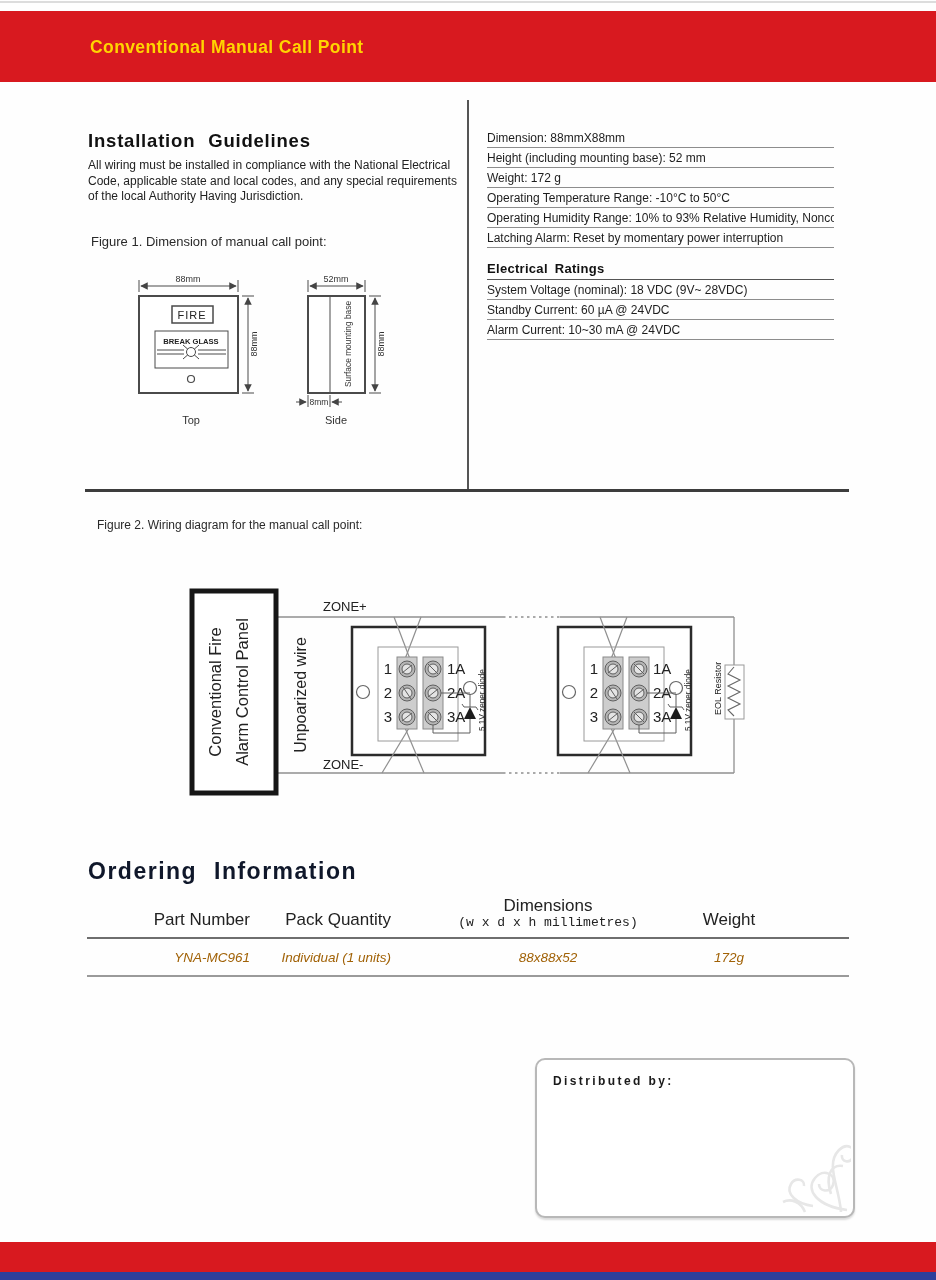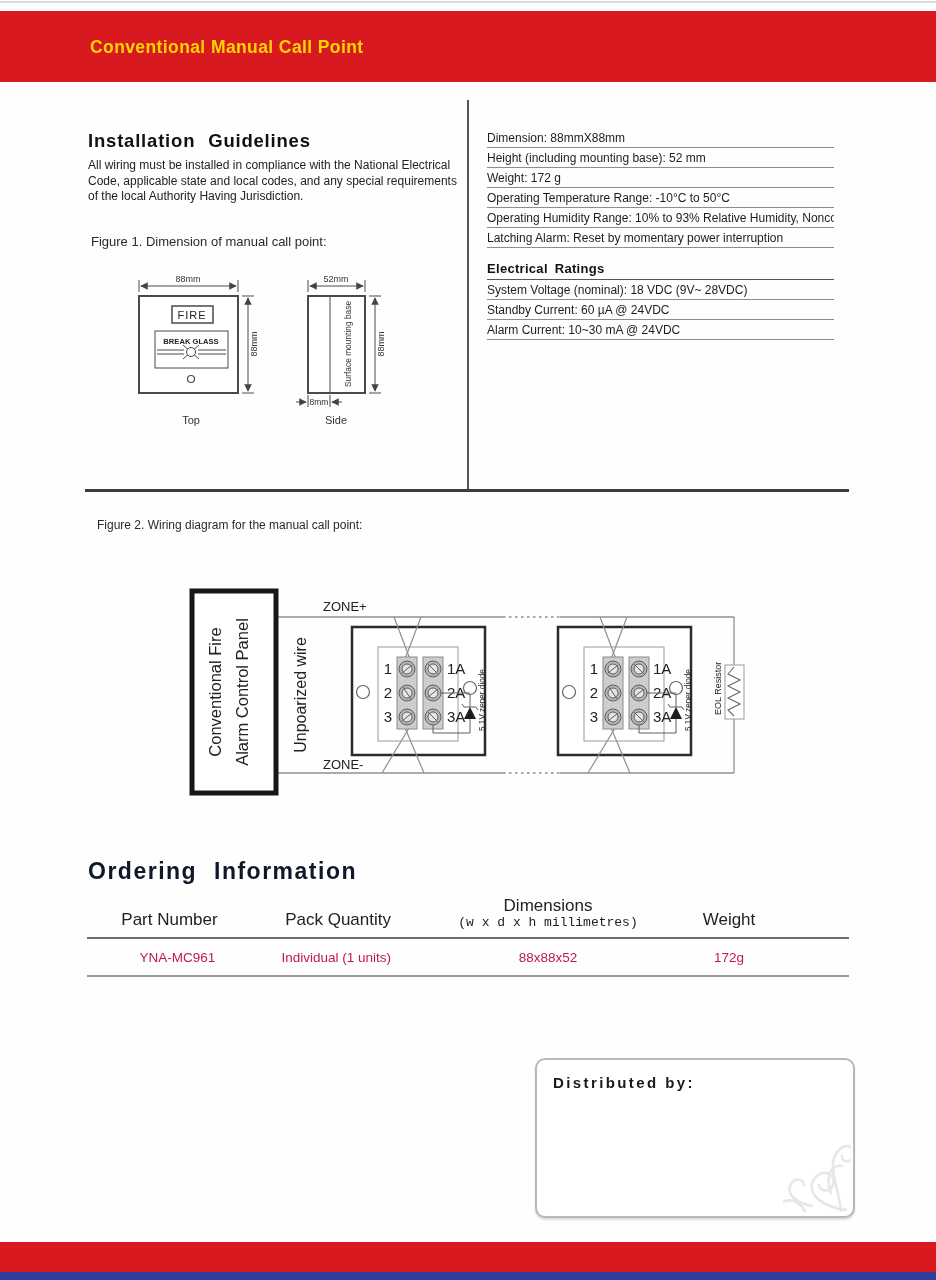--- a/index.html
+++ b/index.html
@@ -44,37 +44,37 @@
 
   
   .ord-heading{
     position:absolute;left:88px;top:858px;margin:0;font-size:23px;color:#0f172a;
     letter-spacing:1.5px;word-spacing:9px;font-weight:bold;
   }
   .ord-table{position:absolute;left:87px;top:896px;width:762px;}
   .ord-row{display:grid;grid-template-columns:163px 173px 250px 176px;align-items:end;}
   .ord-head{border-bottom:2px solid #6e6e6e;padding-bottom:7px;}
   .ord-head .cell{font-size:17px;color:#222;}
-  .c1{text-align:center;padding-left:2px;}
+  .c1{text-align:right;padding-left:2px;}
   .c2{text-align:right;padding-right:32px;}
   .c3{text-align:center;}
   .c4{text-align:center;padding-right:64px;}
   .dims-stack{display:flex;flex-direction:column;align-items:center;line-height:1.15;}
   .dims-sub{font-family:"Liberation Mono",monospace;font-size:13px;color:#222;}
   .ord-data{border-bottom:2px solid #9a9a9a;align-items:center;height:36px;}
-  .ord-data .cell{font-size:13.5px;color:#be185d;}
+  .ord-data .cell{font-size:13.5px;color:#a16207;font-style:italic;}
   .ord-data .c1{padding-left:18px;}
 
   
   .dist-box{
     position:absolute;left:535px;top:1058px;width:320px;height:160px;background:#fff;
     border:2px solid #b8b8b8;border-radius:10px;box-sizing:border-box;
     box-shadow:0 2px 2px rgba(0,0,0,.14);
   }
-  .dist-label{position:absolute;left:16px;top:14px;font-size:15px;font-weight:bold;letter-spacing:2.4px;color:#1a1a1a;}
+  .dist-label{position:absolute;left:16px;top:14px;font-size:12px;font-weight:bold;letter-spacing:2.4px;color:#1a1a1a;}
   .flourish{position:absolute;right:2px;bottom:2px;width:130px;height:120px;}
 
   
   .footer-red{position:absolute;left:0;top:1242px;width:936px;height:30px;background:var(--c-red,#d8191f);}
   .footer-blue{position:absolute;left:0;top:1272px;width:936px;height:8px;background:var(--c-blue,#2e3f9b);}
 </style>
 </head>
 <body>
 
 <div class="page">

